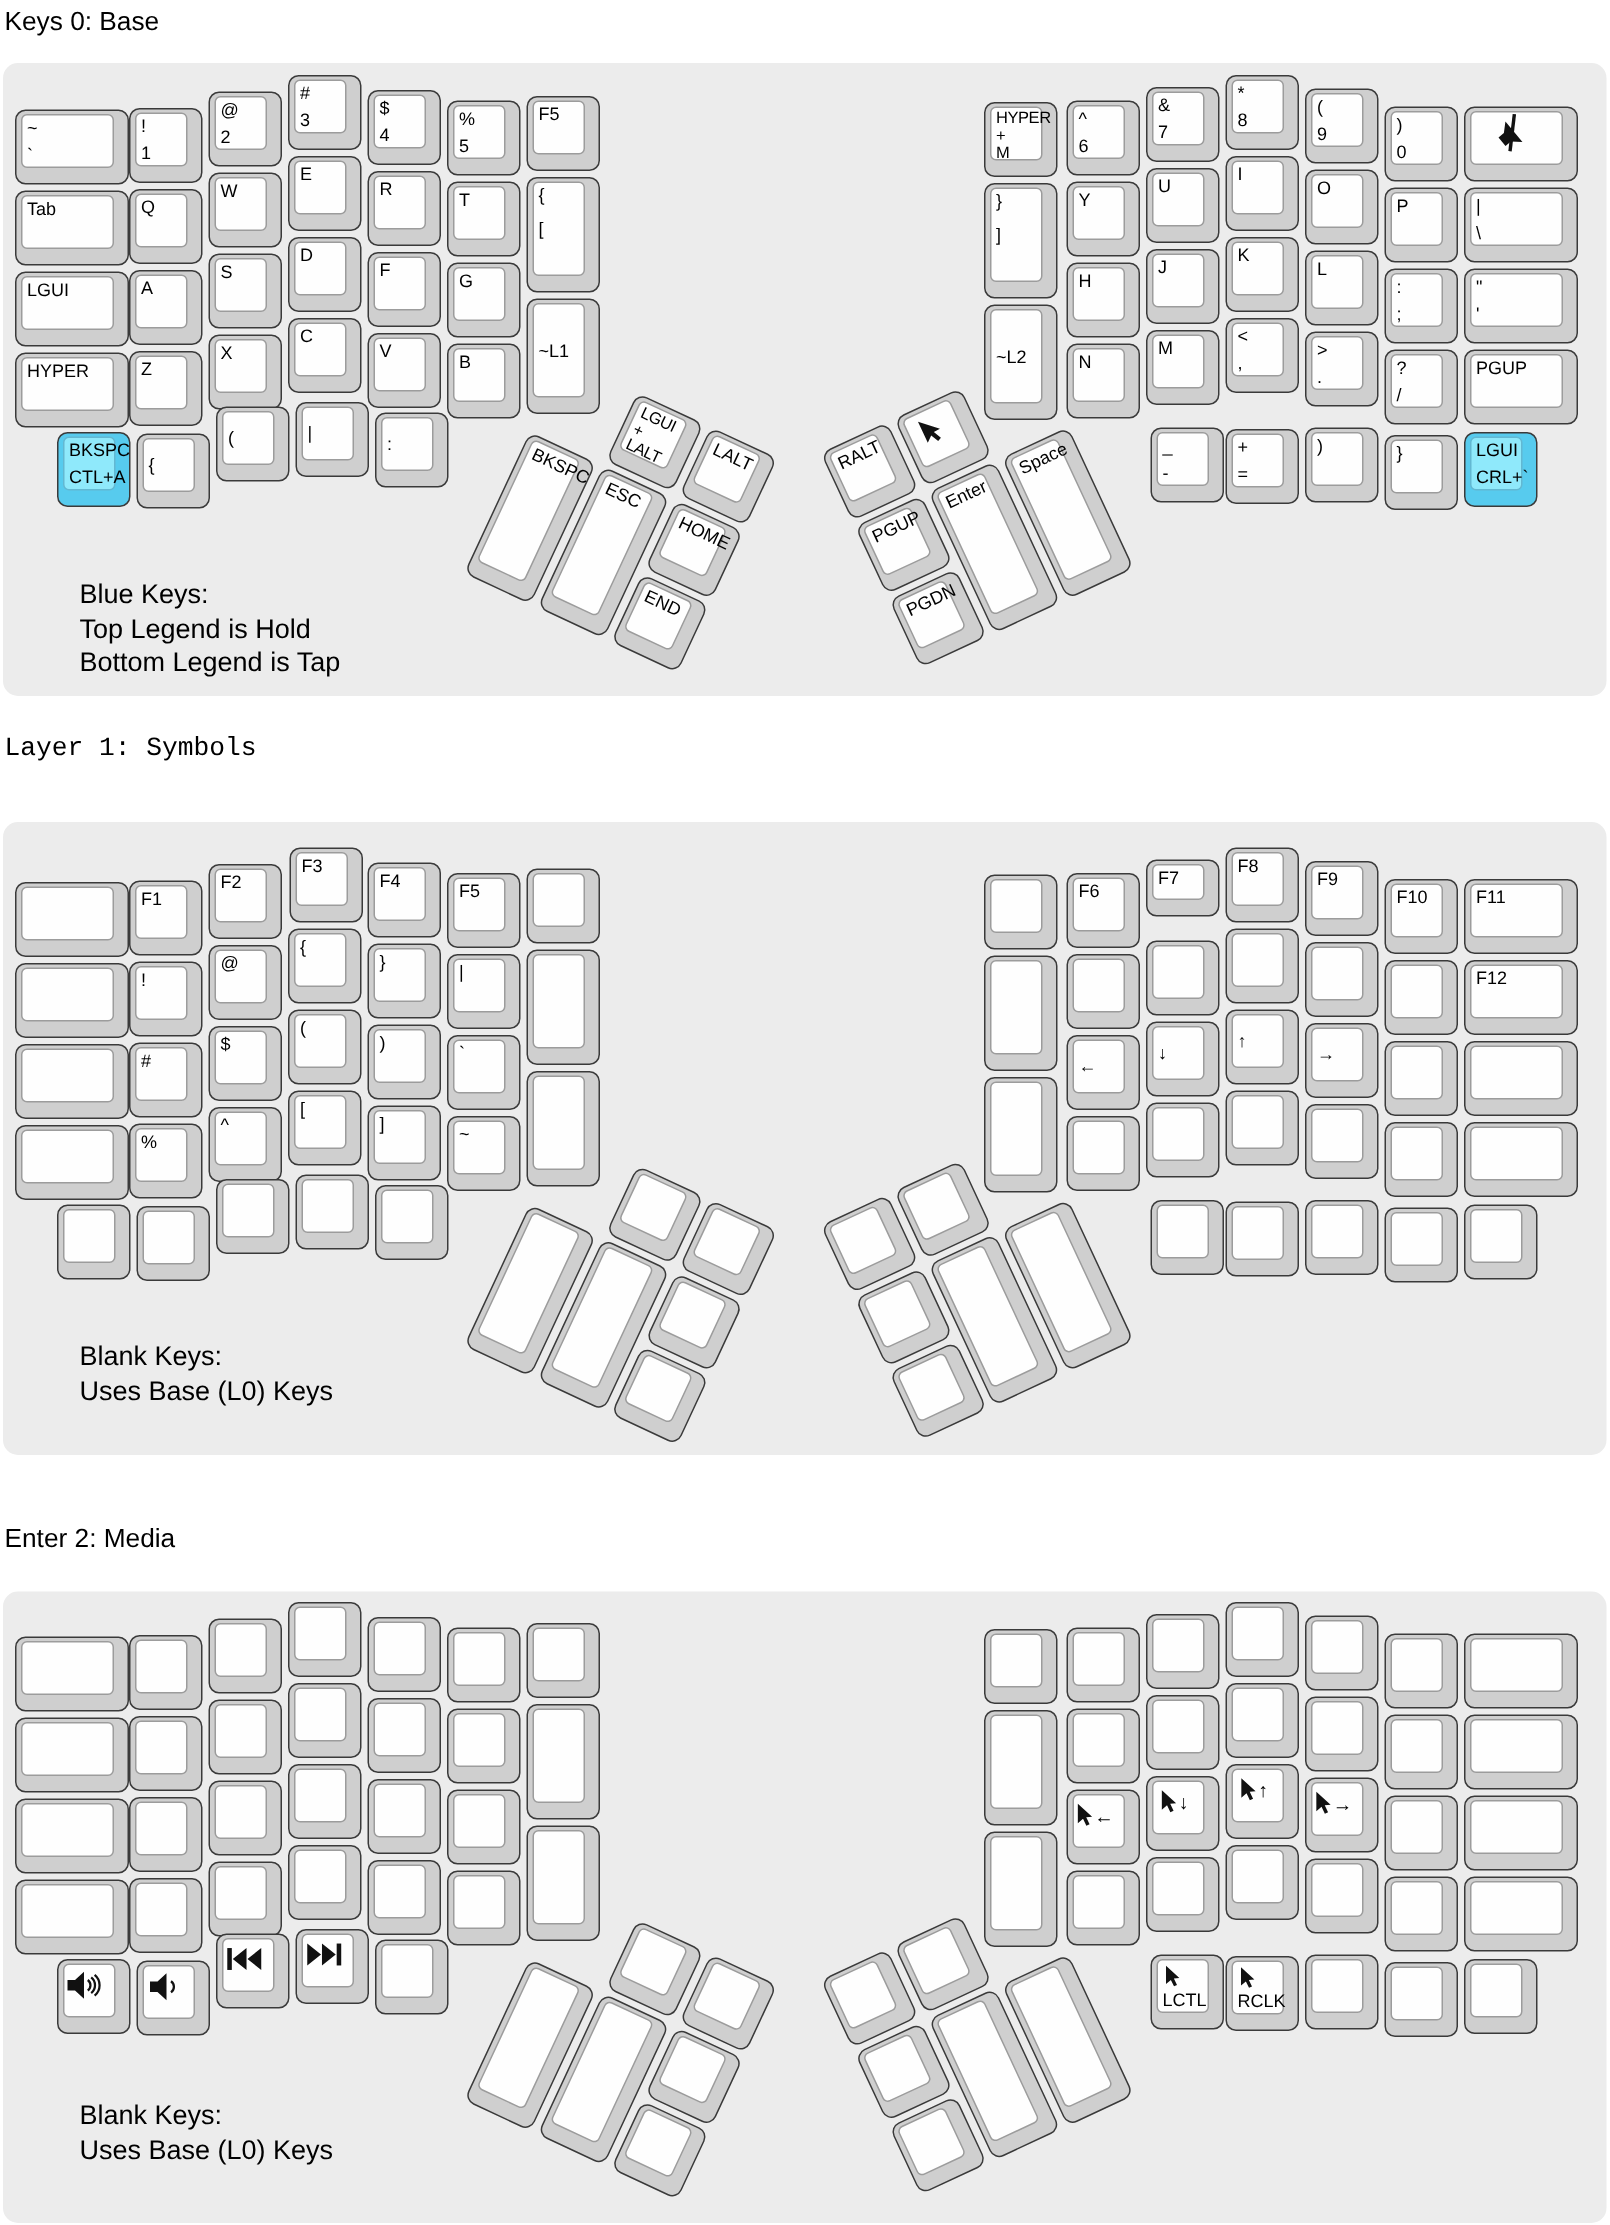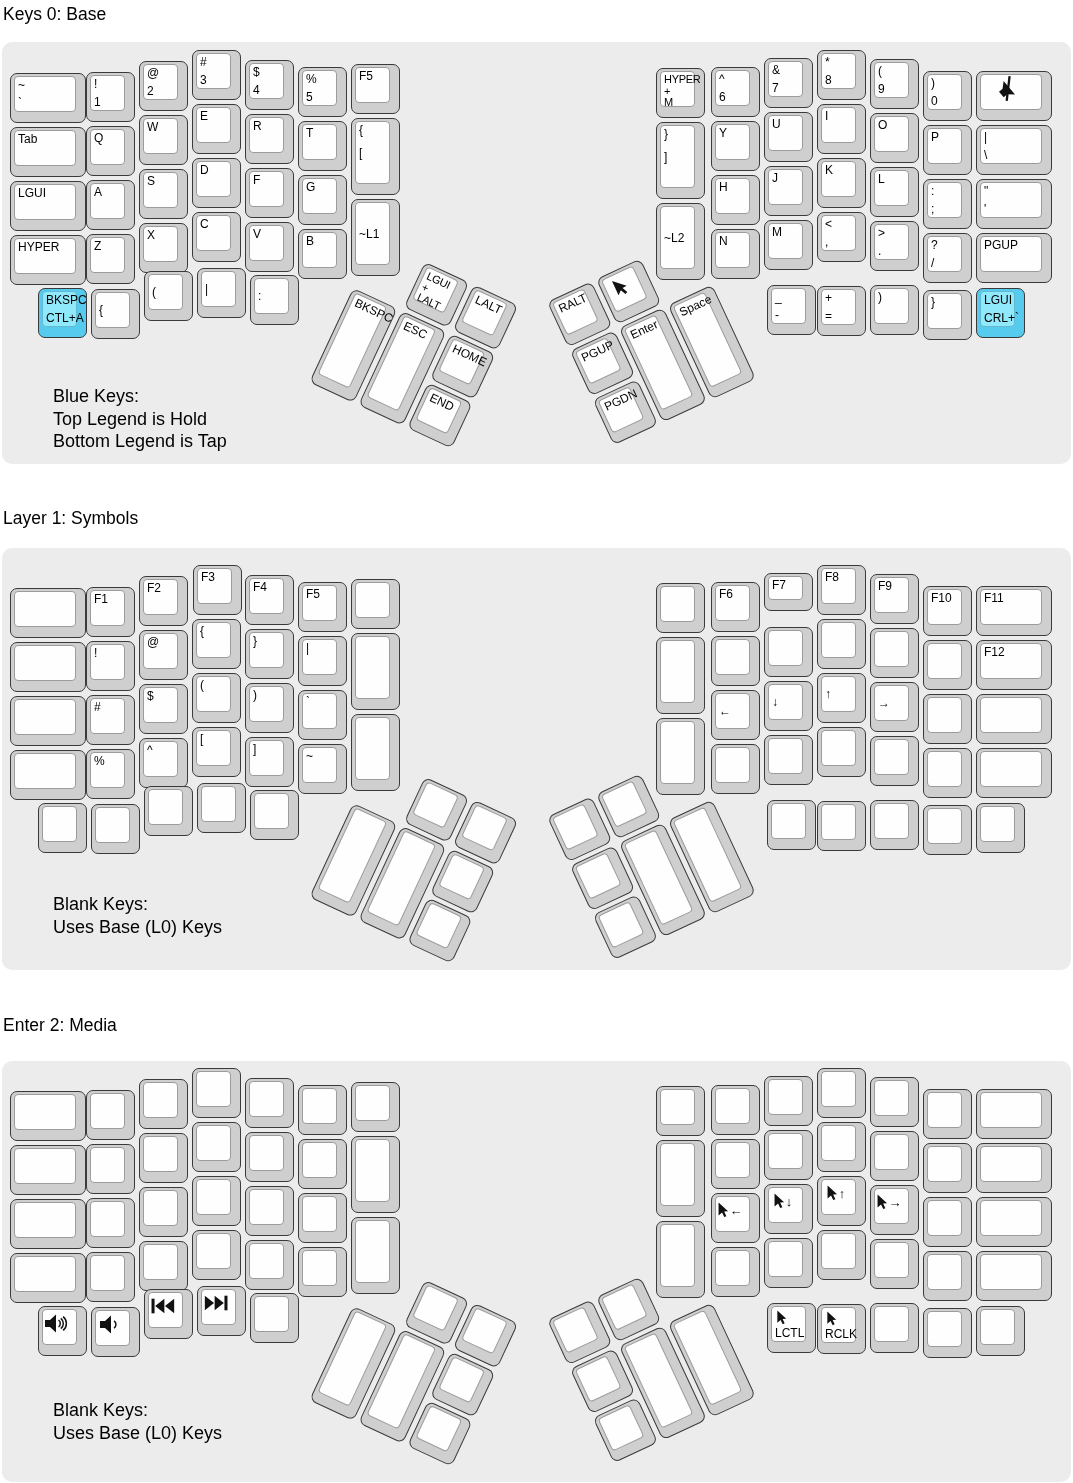--- a/index.html
+++ b/index.html
@@ -447,21 +447,21 @@
           </div>
         </div>
         <div class="key" style="left: 0px; top: 108px; width: 49px; height: 50px;">
           <div class="face">
             <span class="leg t">PGDN</span>
           </div>
         </div>
       </div>
       <div class="note" style="top: 343px;"><div>Blue Keys:</div><div>Top Legend is Hold</div><div>Bottom Legend is Tap</div></div>
     </div>
-    <div class="heading" style="top: 508px;">Layer 1: Symbols</div>
+    <div class="heading" style="top: 489px; font-family: Liberation Mono, monospace;">Layer 1: Symbols</div>
     <div class="panel" style="top: 548px; height: 422px;">
       <div class="key" style="left: 8px; top: 40px; width: 76px; height: 50px;">
         <div class="face"></div>
       </div>
       <div class="key" style="left: 8px; top: 94px; width: 76px; height: 50px;">
         <div class="face"></div>
       </div>
       <div class="key" style="left: 8px; top: 148px; width: 76px; height: 50px;">
         <div class="face"></div>
       </div>

